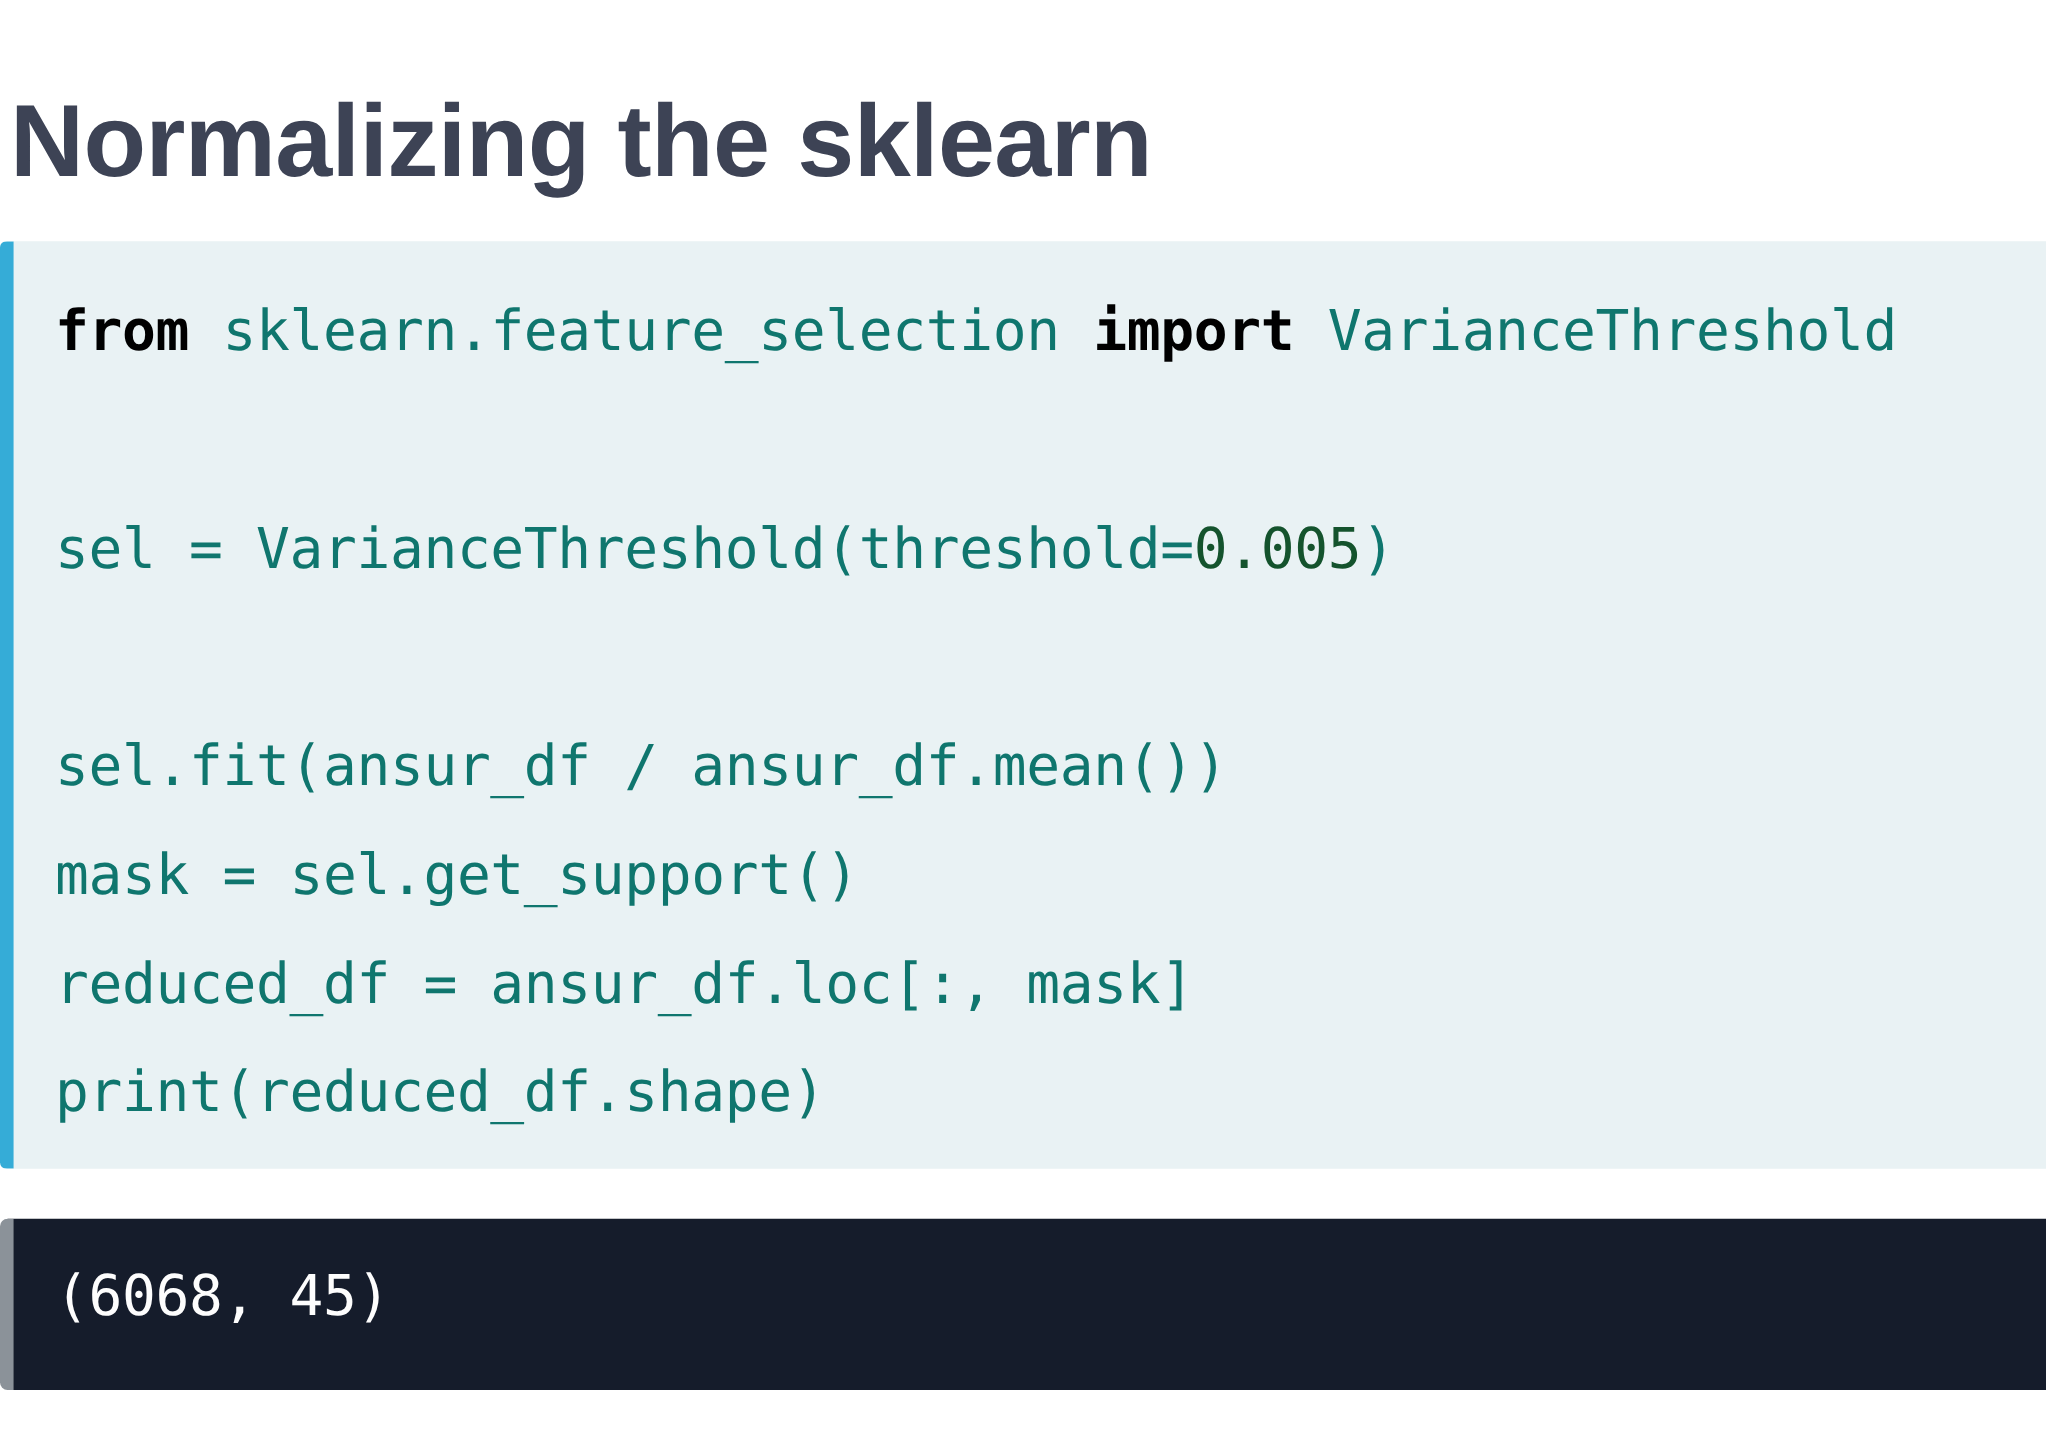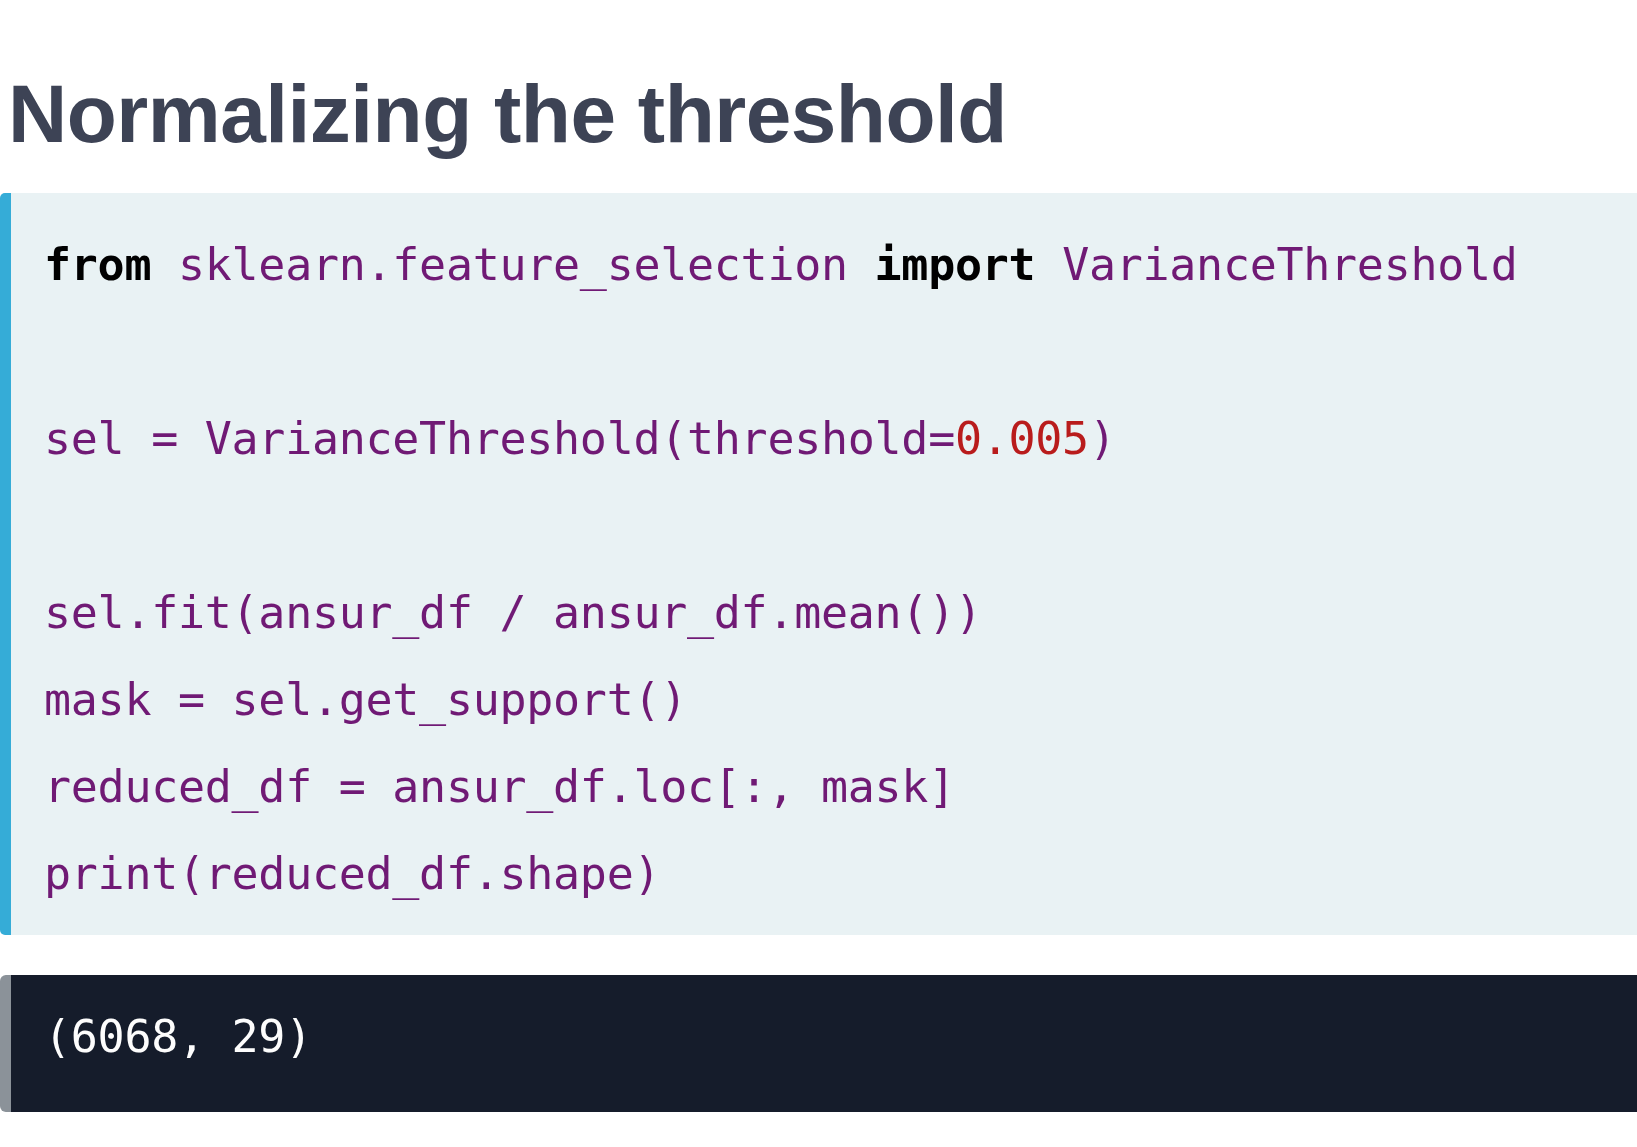--- a/index.html
+++ b/index.html
@@ -67,25 +67,25 @@
   }
   .code-line.blank {
     min-height: 87px;
   }
 
   .tok-kw {
     color: #000000;
     font-weight: 700;
   }
   .tok-num {
-    color: #b91c1c;
+    color: #14532d;
     text-align: center;
   }
   .tok-plain {
-    color: #701a75;
+    color: #0f766e;
   }
 
   
   .output-block {
     position: absolute;
     left: 0px;
     top: 975px;
     width: 1637px;
     height: 137px;
     box-sizing: border-box;
@@ -104,23 +104,23 @@
     color: #fdfdfd;
     white-space: pre;
     letter-spacing: -0.3px;
   }
 </style>
 </head>
 <body>
 
 <div class="slide">
 
-  <h1 class="slide-title">Normalizing the threshold</h1>
+  <h1 class="slide-title">Normalizing the sklearn</h1>
 
   <div class="code-block">
     <div class="code-inner"><div class="code-line"><span class="tok-kw">from</span><span class="tok-plain"> sklearn.feature_selection </span><span class="tok-kw">import</span><span class="tok-plain"> VarianceThreshold</span></div><div class="code-line blank">&nbsp;</div><div class="code-line"><span class="tok-plain">sel = VarianceThreshold(threshold=</span><span class="tok-num">0.005</span><span class="tok-plain">)</span></div><div class="code-line blank">&nbsp;</div><div class="code-line"><span class="tok-plain">sel.fit(ansur_df / ansur_df.mean())</span></div><div class="code-line"><span class="tok-plain">mask = sel.get_support()</span></div><div class="code-line"><span class="tok-plain">reduced_df = ansur_df.loc[:, mask]</span></div><div class="code-line"><span class="tok-plain">print(reduced_df.shape)</span></div></div>
   </div>
 
   <div class="output-block">
-    <div class="output-inner"><div>(6068, 29)</div></div>
+    <div class="output-inner"><div>(6068, 45)</div></div>
   </div>
 
 </div>
 
 </body></html>

